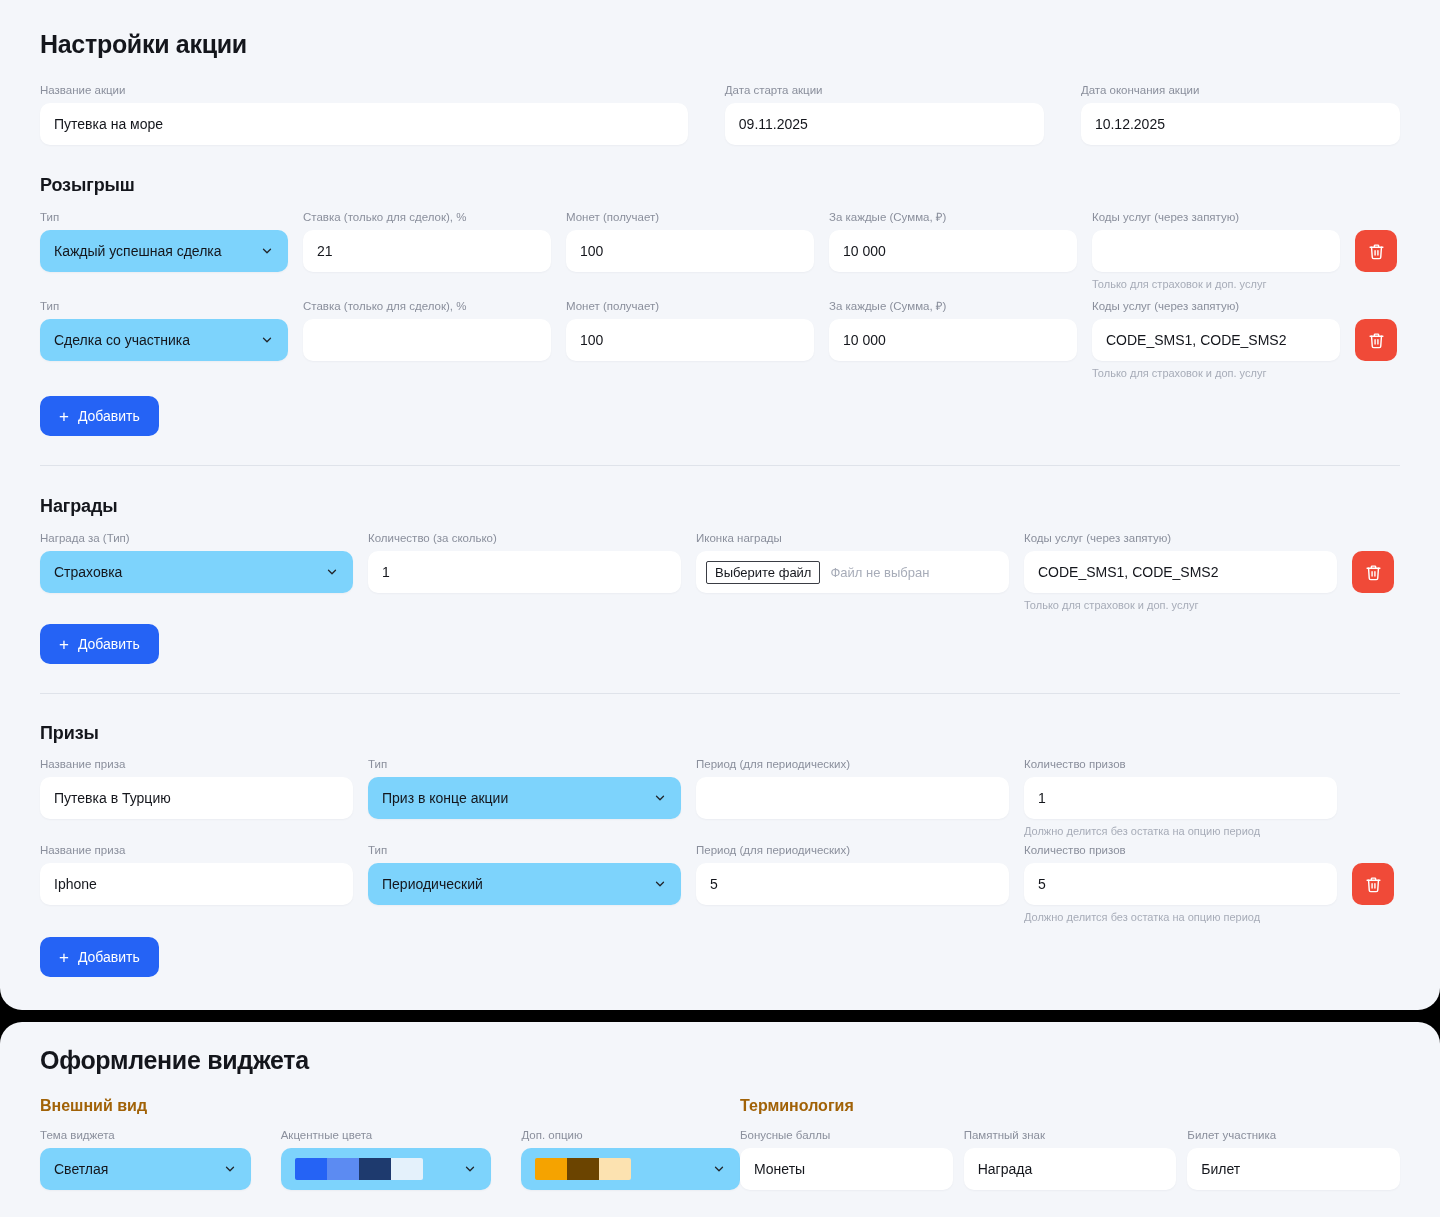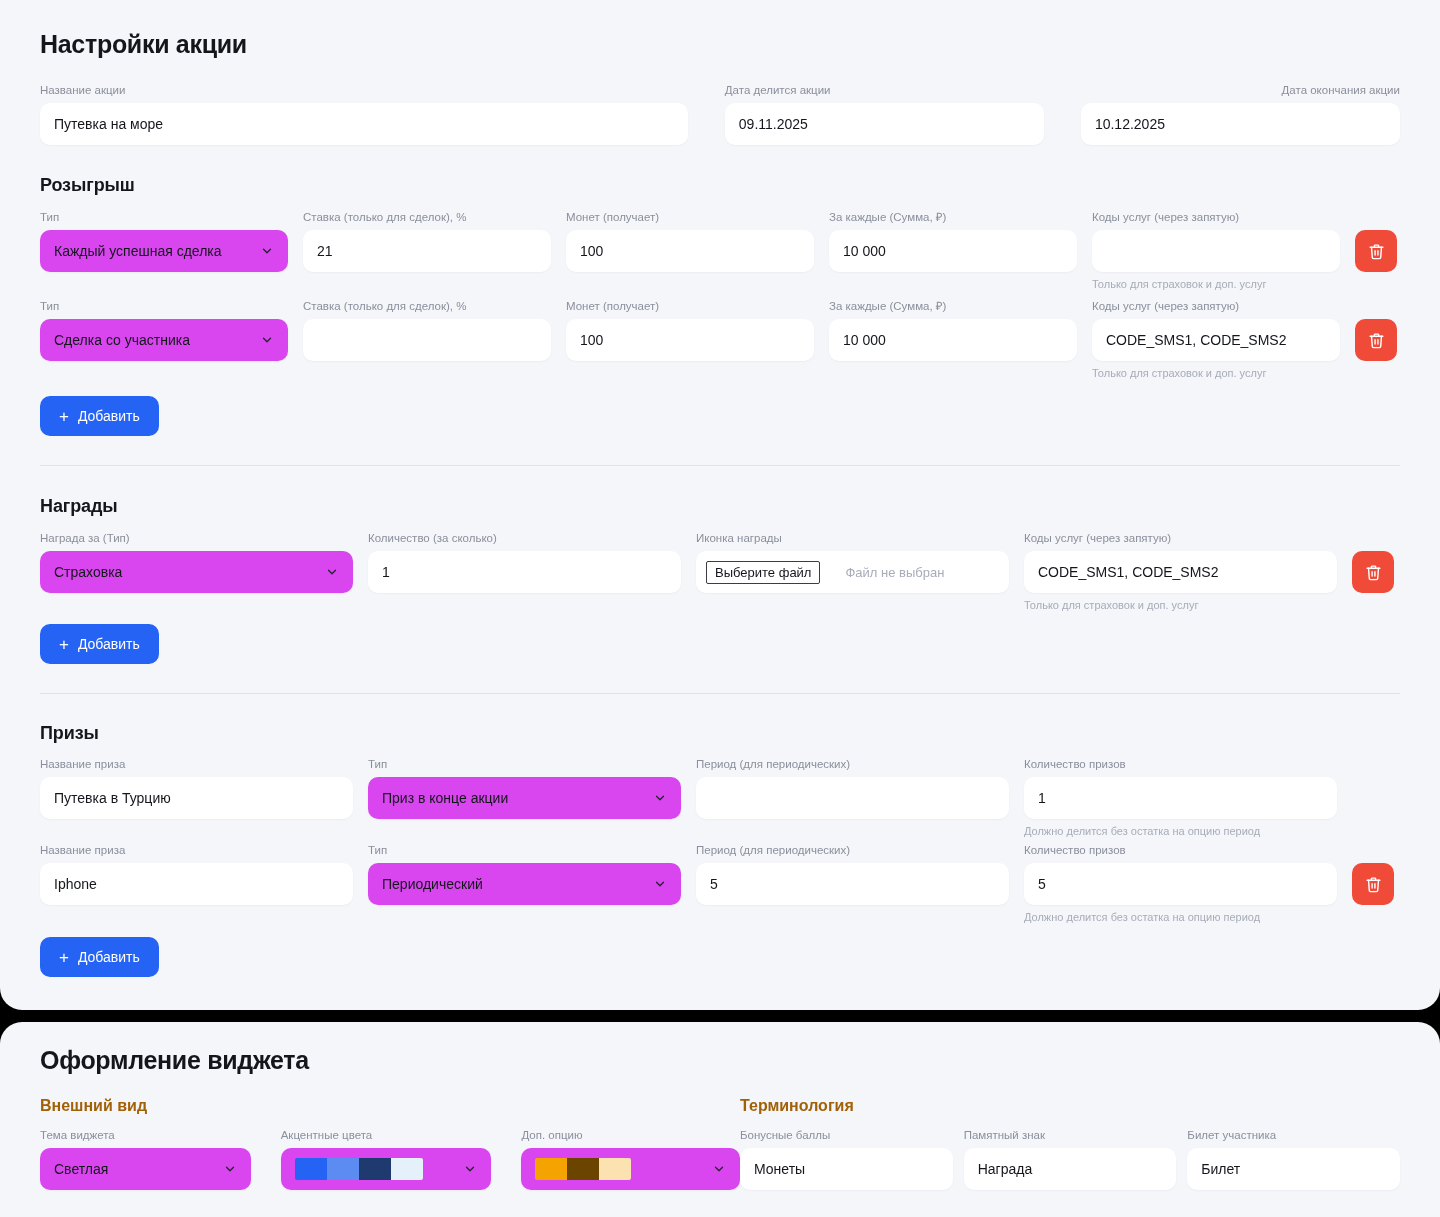--- a/index.html
+++ b/index.html
@@ -68,21 +68,21 @@
     font-size: 14px;
     color: #14161C;
     font-family: "Liberation Sans", sans-serif;
     box-shadow: 0 1px 2px rgba(16,24,40,0.04);
     display: flex;
     align-items: center;
   }
 
   .sel {
     height: 42px;
-    background: #d946ef;
+    background: #7dd3fc;
     border-radius: 10px;
     width: 100%;
     padding: 0 14px;
     font-size: 14px;
     color: #14161C;
     display: flex;
     align-items: center;
     justify-content: space-between;
     box-shadow: 0 1px 2px rgba(16,24,40,0.04);
     cursor: pointer;
@@ -137,21 +137,21 @@
   .file-btn {
     border: 1px solid #3A3D44;
     border-radius: 2px;
     font-size: 13px;
     color: #14161C;
     padding: 3px 8px;
     background: #fff;
     cursor: pointer;
     font-family: "Liberation Sans", sans-serif;
   }
-  .file-name { font-size: 13px; color: #A7ACB8; margin-left: 25px; }
+  .file-name { font-size: 13px; color: #A7ACB8; margin-left: 10px; }
 
   .swatches { display: flex; height: 22px; border-radius: 2px; overflow: hidden; }
   .swatches i { display: block; width: 32px; height: 22px; }
 </style>
 </head>
 <body>
 
 <div class="page">
 
   <section class="card card-main">
@@ -159,24 +159,24 @@
 
       <h1 class="page-title">Настройки акции</h1>
 
       
       <div class="row" style="margin-top:24px; gap:37px;">
         <div class="fgroup" style="width:670px;">
           <div class="field-label">Название акции</div>
           <div class="inp">Путевка на море</div>
         </div>
         <div class="fgroup" style="width:330px;">
-          <div class="field-label">Дата делится акции</div>
+          <div class="field-label">Дата старта акции</div>
           <div class="inp">09.11.2025</div>
         </div>
-        <div class="fgroup" style="width:330px;text-align:right;">
+        <div class="fgroup" style="width:330px;">
           <div class="field-label">Дата окончания акции</div>
           <div class="inp">10.12.2025</div>
         </div>
       </div>
 
       
       <h2 class="section-title" style="margin-top:30px;">Розыгрыш</h2>
 
       
       <div class="row" style="margin-top:14px; gap:15px;">

